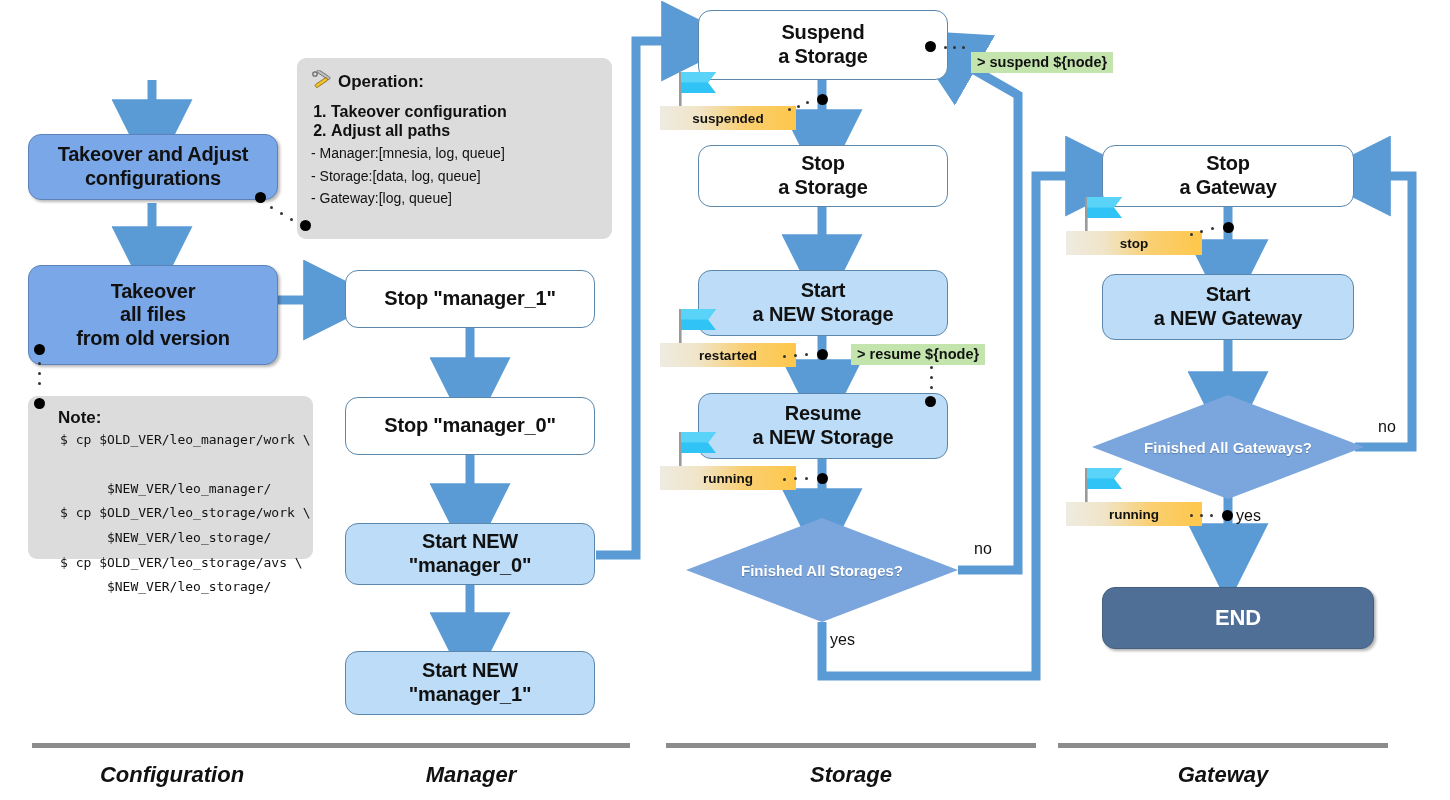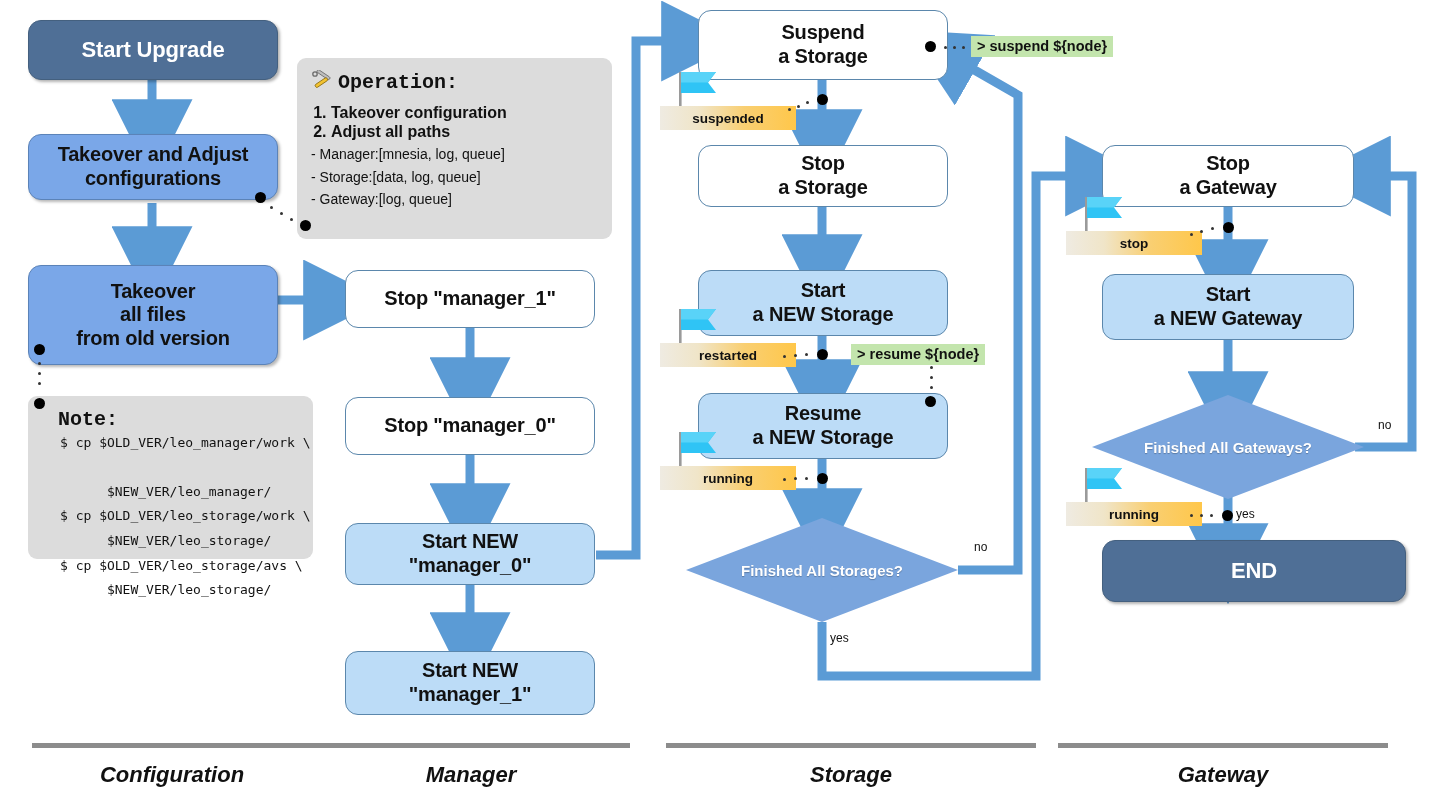--- a/index.html
+++ b/index.html
@@ -49,21 +49,21 @@
   .diamond .dtext{
     position:absolute;inset:0;display:flex;align-items:center;justify-content:center;
     color:#ffffff;font-weight:bold;font-size:15px;text-shadow:0 1px 1px rgba(0,0,0,.25);
   }
 
   
   .panel{
     position:absolute;background:#dcdcdc;border-radius:9px;z-index:4;
     box-sizing:border-box;padding:12px 14px;
   }
-  .panel .ptitle{font-size:20px;font-weight:bold;color:#111;display:flex;align-items:center;gap:7px;font-family:Liberation Mono, monospace;}
+  .panel .ptitle{font-size:17px;font-weight:bold;color:#111;display:flex;align-items:center;gap:7px;}
   .panel ol{margin:10px 0 2px 0;padding-left:20px;}
   .panel ol li{font-size:16px;font-weight:bold;color:#111;margin-bottom:1px;}
   .panel .mono{font-family:Liberation Sans, sans-serif;font-size:14px;color:#111;line-height:1.62;white-space:pre;}
   .panel .monoline{font-family:"DejaVu Sans Mono",monospace;font-size:13px;color:#111;line-height:1.9;white-space:pre;}
 
   
   .cmd{
     position:absolute;background:#c3e5ad;color:#111;
     font-size:14.5px;font-weight:bold;padding:2px 6px 3px 6px;
     white-space:nowrap;z-index:7;
@@ -81,21 +81,21 @@
     display:flex;align-items:center;justify-content:center;
     font-size:13.5px;font-weight:bold;color:#111;
   }
   .flagwrap svg{position:absolute;left:6px;top:0;}
 
   
   .dot{position:absolute;width:11px;height:11px;border-radius:50%;background:#000;z-index:9;}
   .ddot{position:absolute;width:3px;height:3px;border-radius:50%;background:#333;z-index:9;}
 
   
-  .edgelbl{position:absolute;font-size:12px;color:#111;z-index:9;}
+  .edgelbl{position:absolute;font-size:16px;color:#111;z-index:9;}
 
   
   .lane{position:absolute;z-index:5;}
   .lane .rule{height:5px;background:#8c8c8c;width:100%;}
   .lane .lname{
     text-align:center;font-style:italic;font-weight:bold;font-size:22px;
     color:#111;margin-top:14px;
   }
 
   svg.wires{position:absolute;left:0;top:0;width:1450px;height:800px;z-index:2;pointer-events:none;}
@@ -137,23 +137,20 @@
       <path d="M822,622 L822,676 L1036,676 L1036,176 L1094,176" marker-end="url(#ah)"></path>
 
       <path d="M1228,207 L1228,268" marker-end="url(#ah)"></path>
       <path d="M1228,340 L1228,400" marker-end="url(#ah)"></path>
       <path d="M1228,490 L1228,552" marker-end="url(#ah)"></path>
 
       <path d="M1355,447 L1412,447 L1412,176 L1362,176" marker-end="url(#ah)"></path>
     </g>
   </svg>
 
-  <div class="node n-dark" style="left:28px;top:20px;width:250px;height:60px;">
-    <span class="lbl">Start Upgrade</span>
-  </div>
 
   <div class="node n-mid" style="left:28px;top:134px;width:250px;height:66px;">
     <span class="lbl">Takeover and Adjust
 configurations</span>
   </div>
 
   <div class="node n-mid" style="left:28px;top:265px;width:250px;height:100px;">
     <span class="lbl">Takeover
 all files
 from old version</span>
@@ -239,21 +236,21 @@
   <div class="node n-light" style="left:698px;top:393px;width:250px;height:66px;">
     <span class="lbl">Resume
 a NEW Storage</span>
   </div>
 
   <div class="diamond" style="left:686px;top:518px;width:272px;height:104px;">
     <div class="dshape"></div>
     <div class="dtext">Finished All Storages?</div>
   </div>
 
-  <div class="cmd" style="left:971px;top:36px;">&gt; suspend ${node}</div>
+  <div class="cmd" style="left:971px;top:52px;">&gt; suspend ${node}</div>
   <div class="dot" style="left:925px;top:41px;"></div>
   <div class="ddot" style="left:944px;top:46px;"></div>
   <div class="ddot" style="left:953px;top:46px;"></div>
   <div class="ddot" style="left:962px;top:46px;"></div>
 
   <div class="cmd" style="left:851px;top:344px;">&gt; resume ${node}</div>
   <div class="dot" style="left:925px;top:396px;"></div>
   <div class="ddot" style="left:930px;top:366px;"></div>
   <div class="ddot" style="left:930px;top:376px;"></div>
   <div class="ddot" style="left:930px;top:386px;"></div>
@@ -311,21 +308,21 @@
   <div class="node n-light" style="left:1102px;top:274px;width:252px;height:66px;">
     <span class="lbl">Start
 a NEW Gateway</span>
   </div>
 
   <div class="diamond" style="left:1092px;top:395px;width:272px;height:104px;">
     <div class="dshape"></div>
     <div class="dtext">Finished All Gateways?</div>
   </div>
 
-  <div class="node n-dark" style="left:1102px;top:540px;width:304px;height:62px;">
+  <div class="node n-dark" style="left:1102px;top:587px;width:272px;height:62px;">
     <span class="lbl">END</span>
   </div>
 
   <div class="flagwrap" style="left:1066px;top:193px;">
     <svg width="56" height="62" viewBox="0 0 56 62">
       <rect x="13" y="4" width="2.6" height="56" fill="#9a9a9a"></rect>
       <path d="M15,4 L50,4 L42,14.5 L50,25 L15,25 Z" fill="#2fc4f5"></path>
       <path d="M15,4 L50,4 L42,14.5 L15,14.5 Z" fill="#59d3f8"></path>
     </svg>
     <div class="banner"></div>

